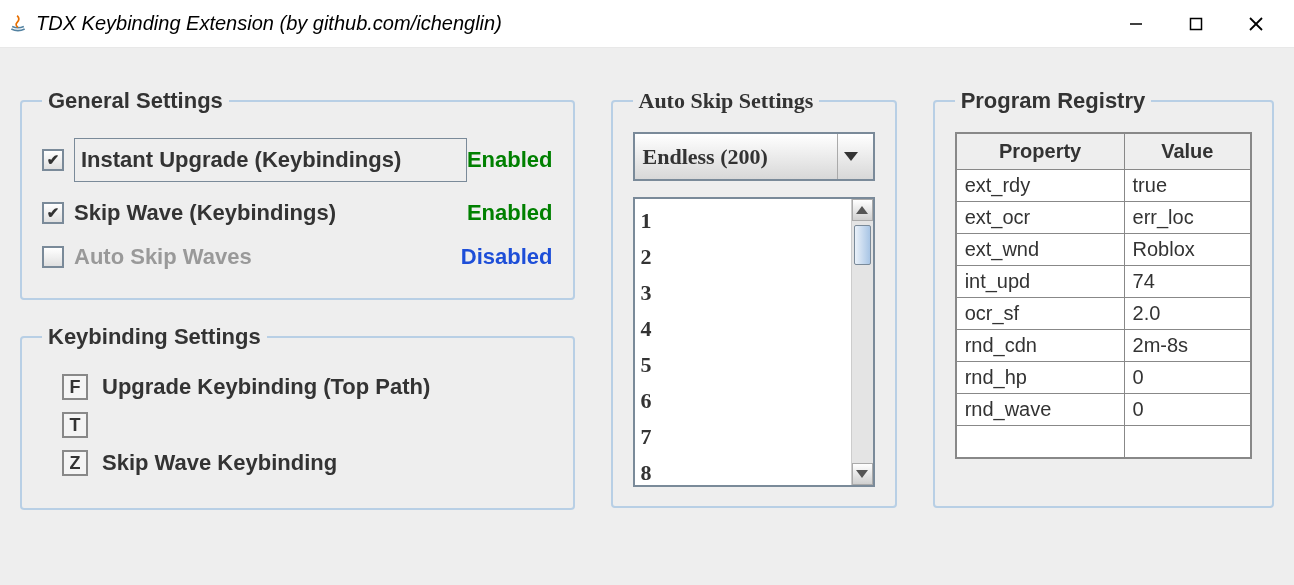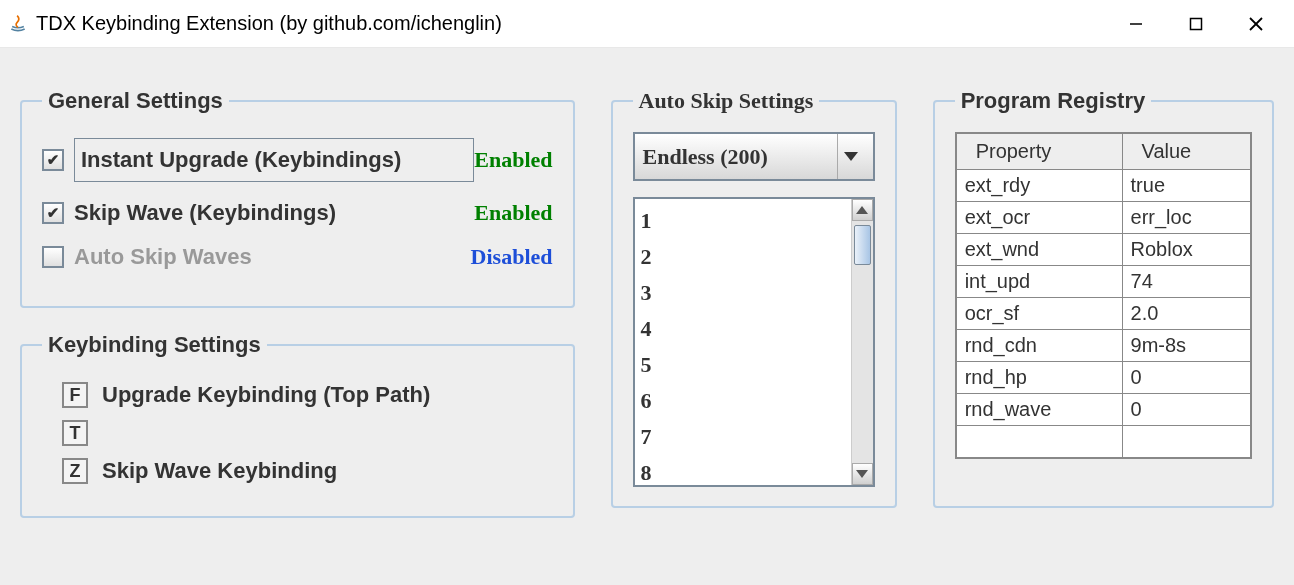--- a/index.html
+++ b/index.html
@@ -10,20 +10,21 @@
   height: 585px;
   overflow: hidden;
 }
 .titlebar {
   height: 48px;
   display: flex;
   align-items: center;
   padding: 0 8px;
   background: #fff;
   border-bottom: 1px solid #e8e8e8;
+  font-style: italic;
 }
 .titlebar-icon {
   width: 20px;
   height: 20px;
   margin-right: 8px;
 }
 .titlebar-title {
   font-size: 20px;
   color: #000;
   flex: 1;
@@ -66,21 +67,21 @@
   font-weight: bold;
   color: #333;
   padding: 0 6px;
   background: #eeeeee;
 }
 .gs-row {
   display: flex;
   align-items: center;
   margin: 6px 0 18px 0;
 }
-.gs-row:last-child { margin-bottom: 16px; }
+.gs-row:last-child { margin-bottom: 8px; }
 .cb {
   width: 22px;
   height: 22px;
   border: 2px solid #7a8a99;
   background: linear-gradient(#fff, #e0e0e0);
   margin-right: 10px;
   display: flex;
   align-items: center;
   justify-content: center;
   font-size: 16px;
@@ -95,21 +96,20 @@
   flex: 1;
 }
 .gs-label.focused {
   border: 1px solid #7a8a99;
   padding: 8px 6px;
 }
 .gs-label.disabled { color: #999; }
 .gs-status {
   font-size: 22px;
   font-weight: bold;
-  font-family: Liberation Serif, serif;
 }
 .gs-status.enabled { color: #008000; }
 .gs-status.disabled { color: #1d4ed8; }
 .kb-row {
   display: flex;
   align-items: center;
   margin: 6px 0 12px 0;
   padding-left: 20px;
 }
 .key {
@@ -221,24 +221,24 @@
 .reg-table {
   width: 100%;
   border: 2px solid #888;
   border-collapse: collapse;
   background: #fff;
 }
 .reg-table th {
   background: #eeeeee;
   border: 1px solid #888;
   font-size: 20px;
-  font-weight: normal;
+  font-weight: bold;
   color: #333;
   padding: 6px 19px;
-  text-align: left;
+  text-align: center;
 }
 .reg-table td {
   border: 1px solid #888;
   font-size: 20px;
   color: #333;
   padding: 4px 8px;
 }
 .reg-table .filler td {
   height: 32px;
 }
@@ -374,21 +374,21 @@
           <tr>
               <td>int_upd</td>
               <td>74</td>
             </tr>
           <tr>
               <td>ocr_sf</td>
               <td>2.0</td>
             </tr>
           <tr>
               <td>rnd_cdn</td>
-              <td>9m-8s</td>
+              <td>2m-8s</td>
             </tr>
           <tr>
               <td>rnd_hp</td>
               <td>0</td>
             </tr>
           <tr>
               <td>rnd_wave</td>
               <td>0</td>
             </tr>
           <tr class="filler">

